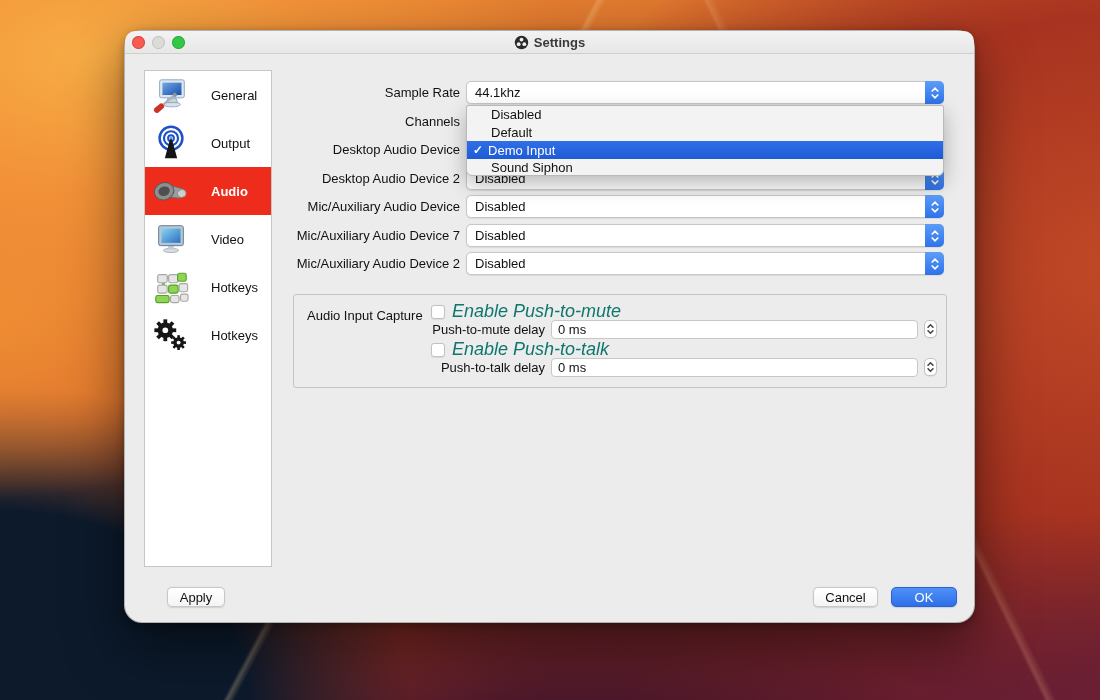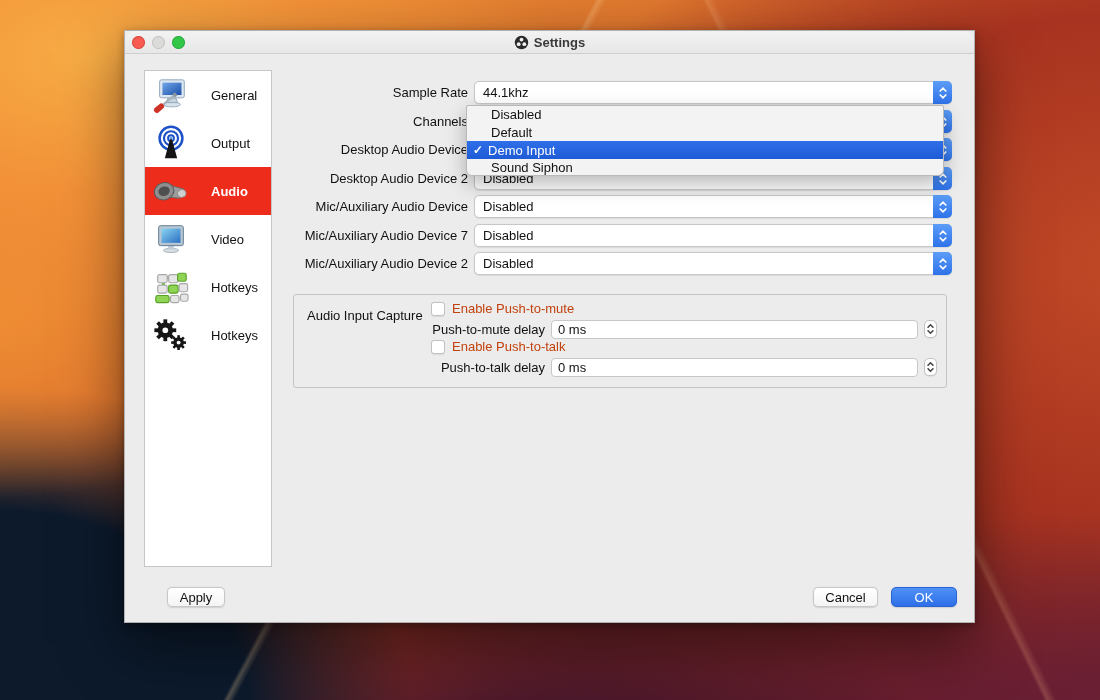--- a/index.html
+++ b/index.html
@@ -15,23 +15,22 @@
       radial-gradient(70% 80% at 103% 38%, #C04A26 0%, #A83320 45%, rgba(168,51,32,0) 78%),
       linear-gradient(155deg, #EE9434 0%, #D96A2C 38%, #96301F 68%, #55152B 100%);
     position:relative;
   }
   .ridge1,.ridge2 { position:absolute; inset:0; pointer-events:none; }
   .ridge1 { background:linear-gradient(118deg, transparent 40.4%, rgba(255,214,160,.28) 40.7%, transparent 41.2%); }
   .ridge2 { background:linear-gradient(64deg, transparent 72.4%, rgba(255,190,140,.22) 72.7%, transparent 73.3%); }
 
   .window {
     position:absolute; left:124px; top:30px; width:851px; height:593px;
-    background:#ECECEC; border-radius:0; border:1px solid rgba(0,0,0,.25);
+    background:#ECECEC; border-radius:18px; border:1px solid rgba(0,0,0,.25);
     box-shadow:0 22px 55px rgba(0,0,0,.5), 0 2px 8px rgba(0,0,0,.3);
-    padding-left:8px;
   }
   .titlebar {
     position:absolute; left:0; top:0; right:0; height:23px;
     background:linear-gradient(#F2F2F2,#E7E7E7);
     border-bottom:1px solid #CFCFCF; border-radius:10px 10px 0 0;
     display:flex; align-items:center;
   }
   .traffic { position:absolute; left:7px; top:0; height:23px; display:flex; align-items:center; gap:7px; }
   .tl { width:13px; height:13px; border-radius:50%; display:inline-block; }
   .tl.red   { background:#F95A51; box-shadow:inset 0 0 0 1px rgba(170,40,30,.45); }
@@ -76,21 +75,21 @@
   .mitem .check { font-size:12px; font-weight:700; color:#FFF; }
 
   
   .groupbox {
     position:absolute; left:168px; top:263px; width:654px; height:94px;
     border:1px solid #C5C5C5; border-radius:3px;
   }
   .glabel { position:absolute; left:13px; top:13px; font-size:13px; color:#111; }
   .cbrow { position:absolute; display:flex; align-items:center; gap:7px; }
   .cbox { width:14px; height:14px; background:#FFF; border:1px solid #C2C2C2; border-radius:3px; box-shadow:0 .5px 1px rgba(0,0,0,.08); }
-  .cblabel { font-size:13px; color:#c2410c; }
+  .cblabel { font-size:18px; color:#0f766e;font-style:italic; }
   .dlabel { position:absolute; width:191px; text-align:right; left:60px; font-size:13px; color:#111; }
   .dinput {
     position:absolute; left:257px; width:367px; height:19px;
     background:#FFF; border:1px solid #C7C7C7; border-radius:4px;
     font-family:Liberation Sans, sans-serif; font-size:13px; color:#111; padding-left:6px;
   }
   .spin {
     position:absolute; left:630px; width:13px; height:18px; background:#FFF;
     border:1px solid #C4C4C4; border-radius:5px; display:flex; align-items:center; justify-content:center;
     box-shadow:0 .5px 1px rgba(0,0,0,.1);

